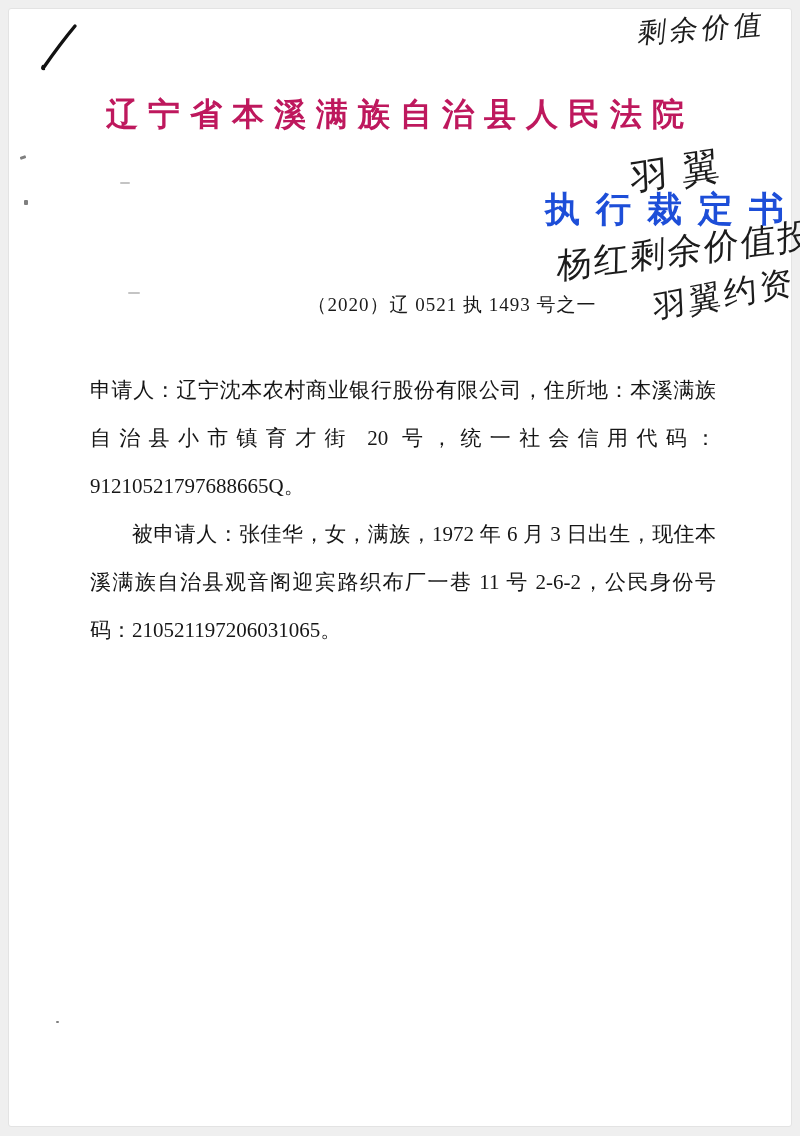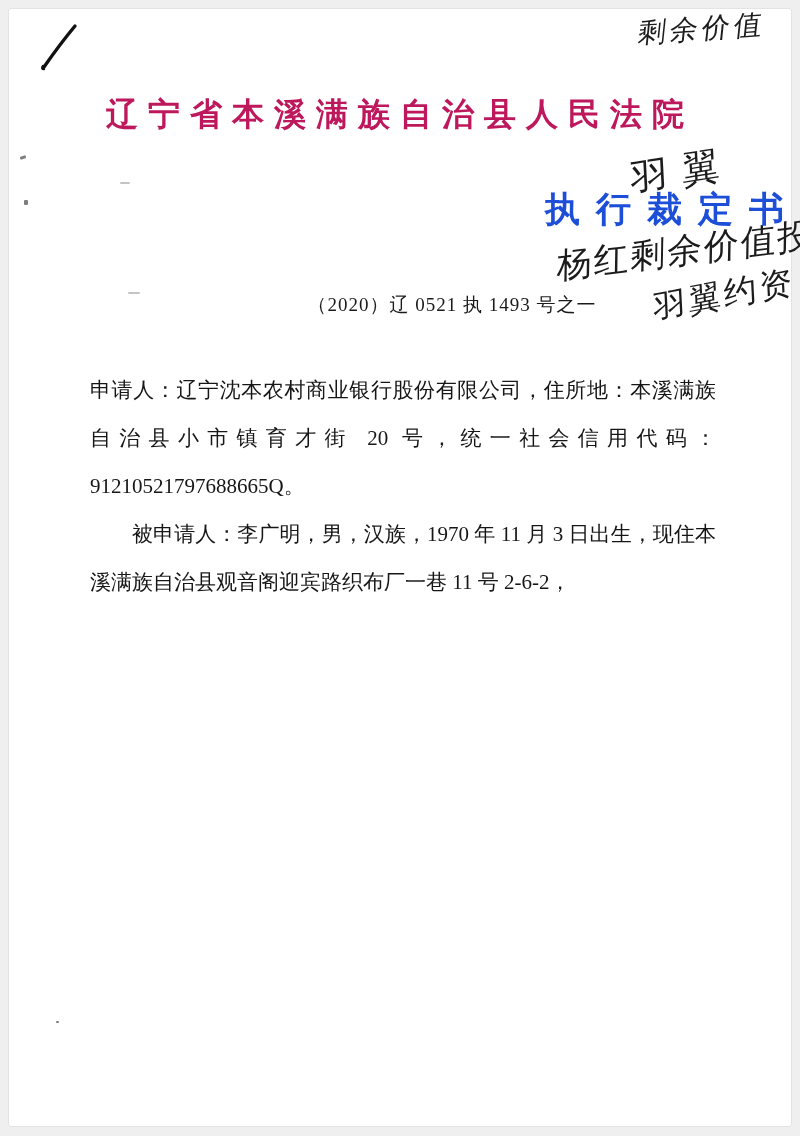--- a/index.html
+++ b/index.html
@@ -142,15 +142,15 @@
   <div class="handwriting hw-wing">羽翼</div>
   <div class="handwriting hw-line1">杨红剩余价值投</div>
   <div class="handwriting hw-line2">羽翼约资</div>
 
   <h1 class="court-name">辽宁省本溪满族自治县人民法院</h1>
   <h2 class="doc-title">执行裁定书</h2>
   <div class="case-number">（2020）辽 0521 执 1493 号之一</div>
 
   <div class="doc-body">
     <p class="para no-indent">申请人：辽宁沈本农村商业银行股份有限公司，住所地：本溪满族自治县小市镇育才街 20 号，统一社会信用代码：91210521797688665Q。</p>
-    <p class="para">被申请人：李广明，男，汉族，1970 年 11 月 3 日出生，现住本溪满族自治县观音阁迎宾路织布厂一巷 11 号 2-6-2，</p>
+    <p class="para">被申请人：张佳华，女，满族，1972 年 6 月 3 日出生，现住本溪满族自治县观音阁迎宾路织布厂一巷 11 号 2-6-2，公民身份号码：210521197206031065。</p>
   </div>
 </div>
 
 </body></html>

